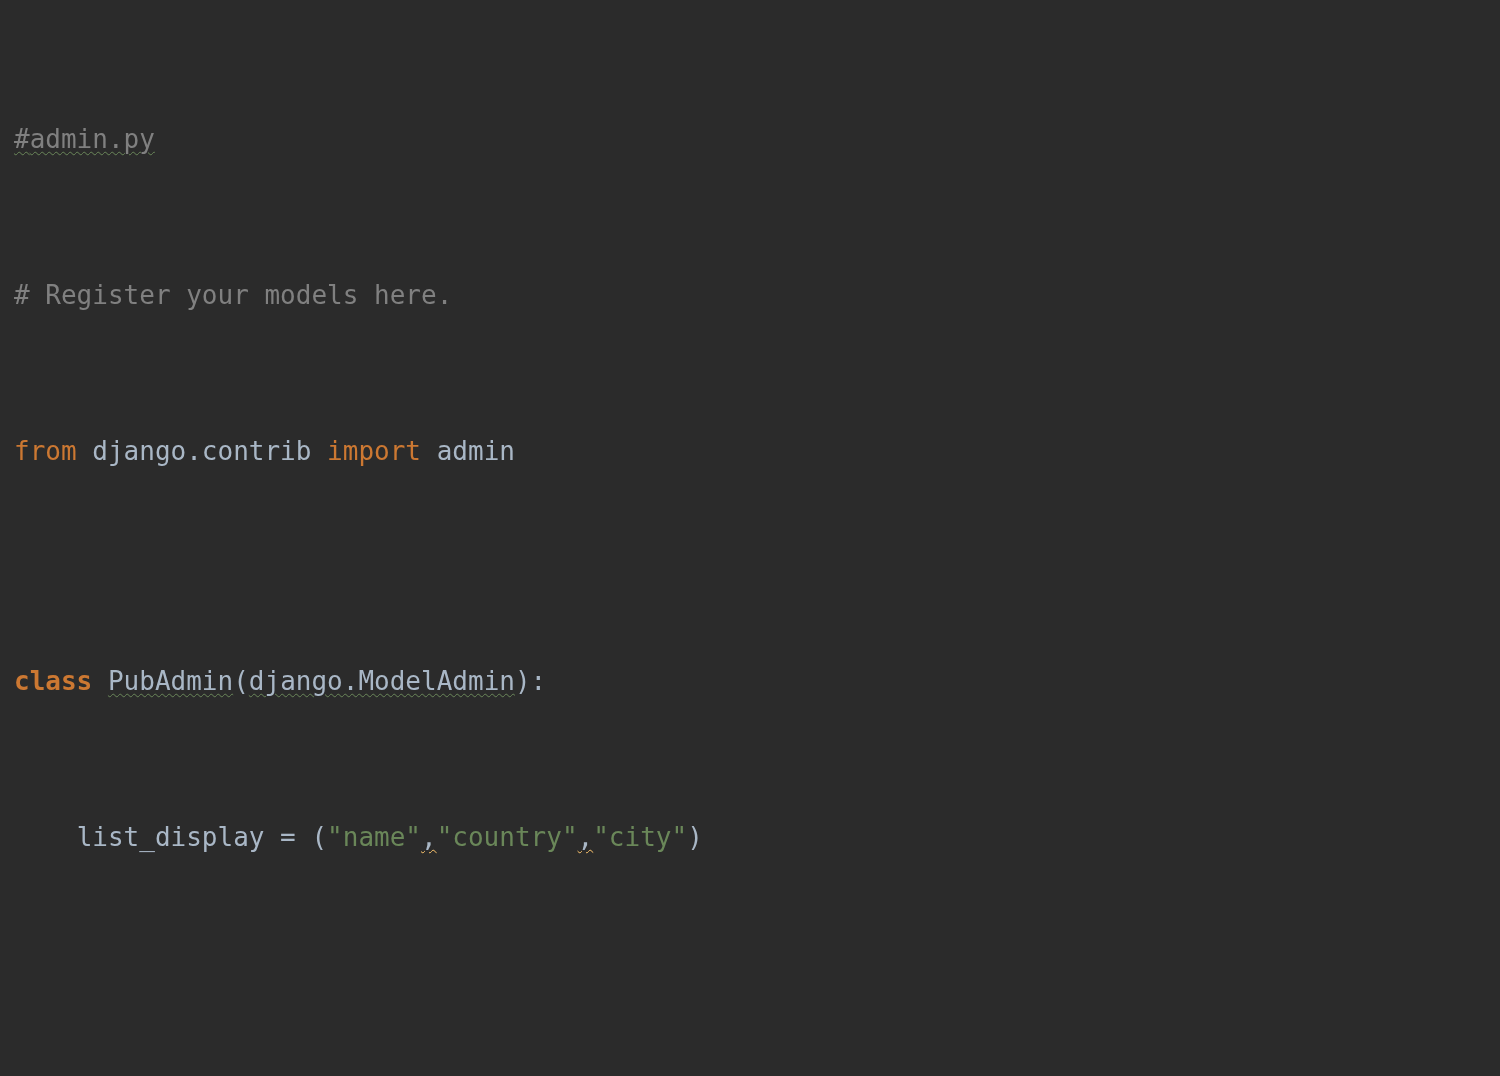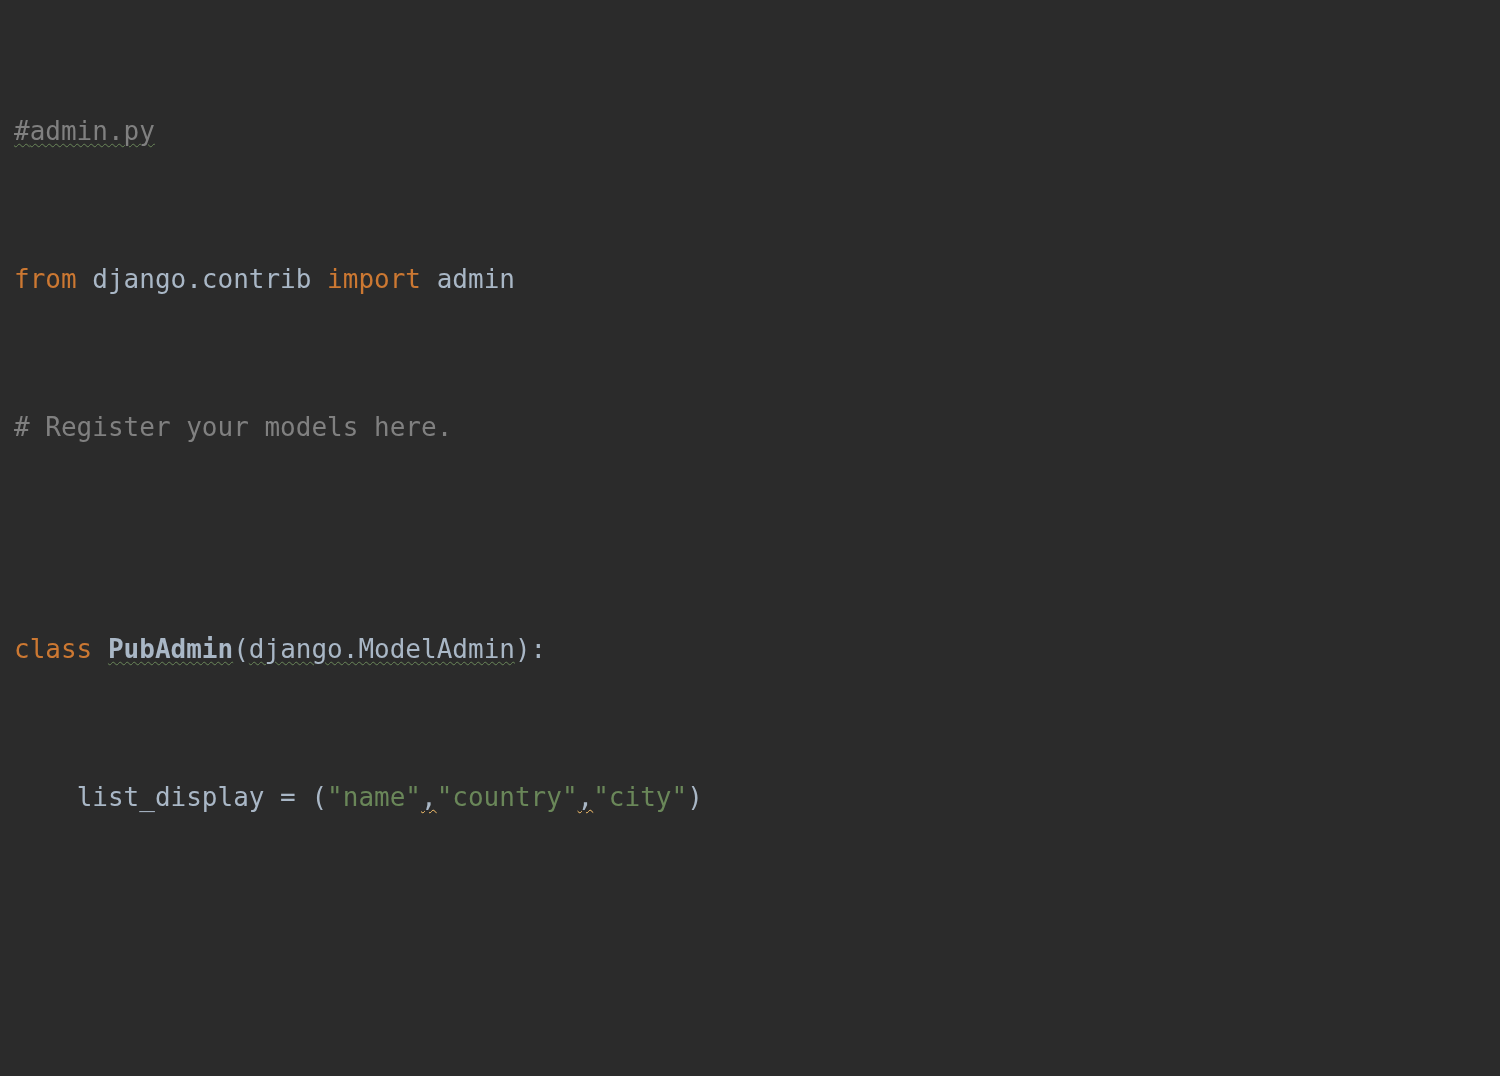--- a/index.html
+++ b/index.html
@@ -12,28 +12,28 @@
   }
   .editor {
     font-family: "Menlo", "Consolas", "DejaVu Sans Mono", monospace;
     font-size: 26px;
     line-height: 37px;
     color: #a9b7c6;
     padding: 2px 14px;
     white-space: pre;
     position: relative;
   }
-  .line { position: relative; min-height: 37px; }
+  .line { position: relative; min-height: 37px; margin-top: 8px; }
   .line.current {
     background: rgba(255,255,255,0.03);
   }
   .kw   { color: #cc7832; font-weight: 500; }
-  .kwb  { color: #cc7832; font-weight: normal; }       
+  .kwb  { color: #cc7832; font-weight: bold; }       
   .ident{ color: #a9b7c6; }
-  .def  { color: #a9b7c6; font-weight: bold; }       
+  .def  { color: #a9b7c6; font-weight: normal; }       
   .str  { color: #6a8759; }
   .cmt  { color: #808080; }
   .punc { color: #a9b7c6; }
 
   
   .sq-spell { text-decoration: underline wavy #6a8759; text-decoration-thickness: 1px; text-underline-offset: 3px;}
   .sq-warn  { text-decoration: underline wavy #ffc66d; text-decoration-thickness: 1px; text-underline-offset: 3px;}
 
   
   .caret {
@@ -47,23 +47,23 @@
   }
   @keyframes blink { 50% { opacity:0; } }
 </style>
 </head>
 <body>
 
 <div class="editor">
 
   <div class="line"><span class="cmt sq-spell"><span>#</span><span>admin.py</span></span></div>
 
+  <div class="line"><span class="cmt"># Register your models here.</span></div>
+
   <div class="line"><span class="kw">from</span><span> </span><span class="ident">django.contrib</span><span> </span><span class="kw">import</span><span> </span><span class="ident">admin</span></div>
-
-  <div class="line"><span class="cmt"># Register your models here.</span></div>
 
 
 
   <div class="line"><span class="kwb">class</span><span> </span><span class="def sq-spell">PubAdmin</span><span class="punc">(</span><span class="ident sq-spell">django.ModelAdmin</span><span class="punc">):</span></div>
 
   <div class="line"><span>    </span><span class="ident">list_display = (</span><span class="str">"name"</span><span class="punc sq-warn">,</span><span class="str">"country"</span><span class="punc sq-warn">,</span><span class="str">"city"</span><span class="punc">)</span></div>
 
   
 
   

